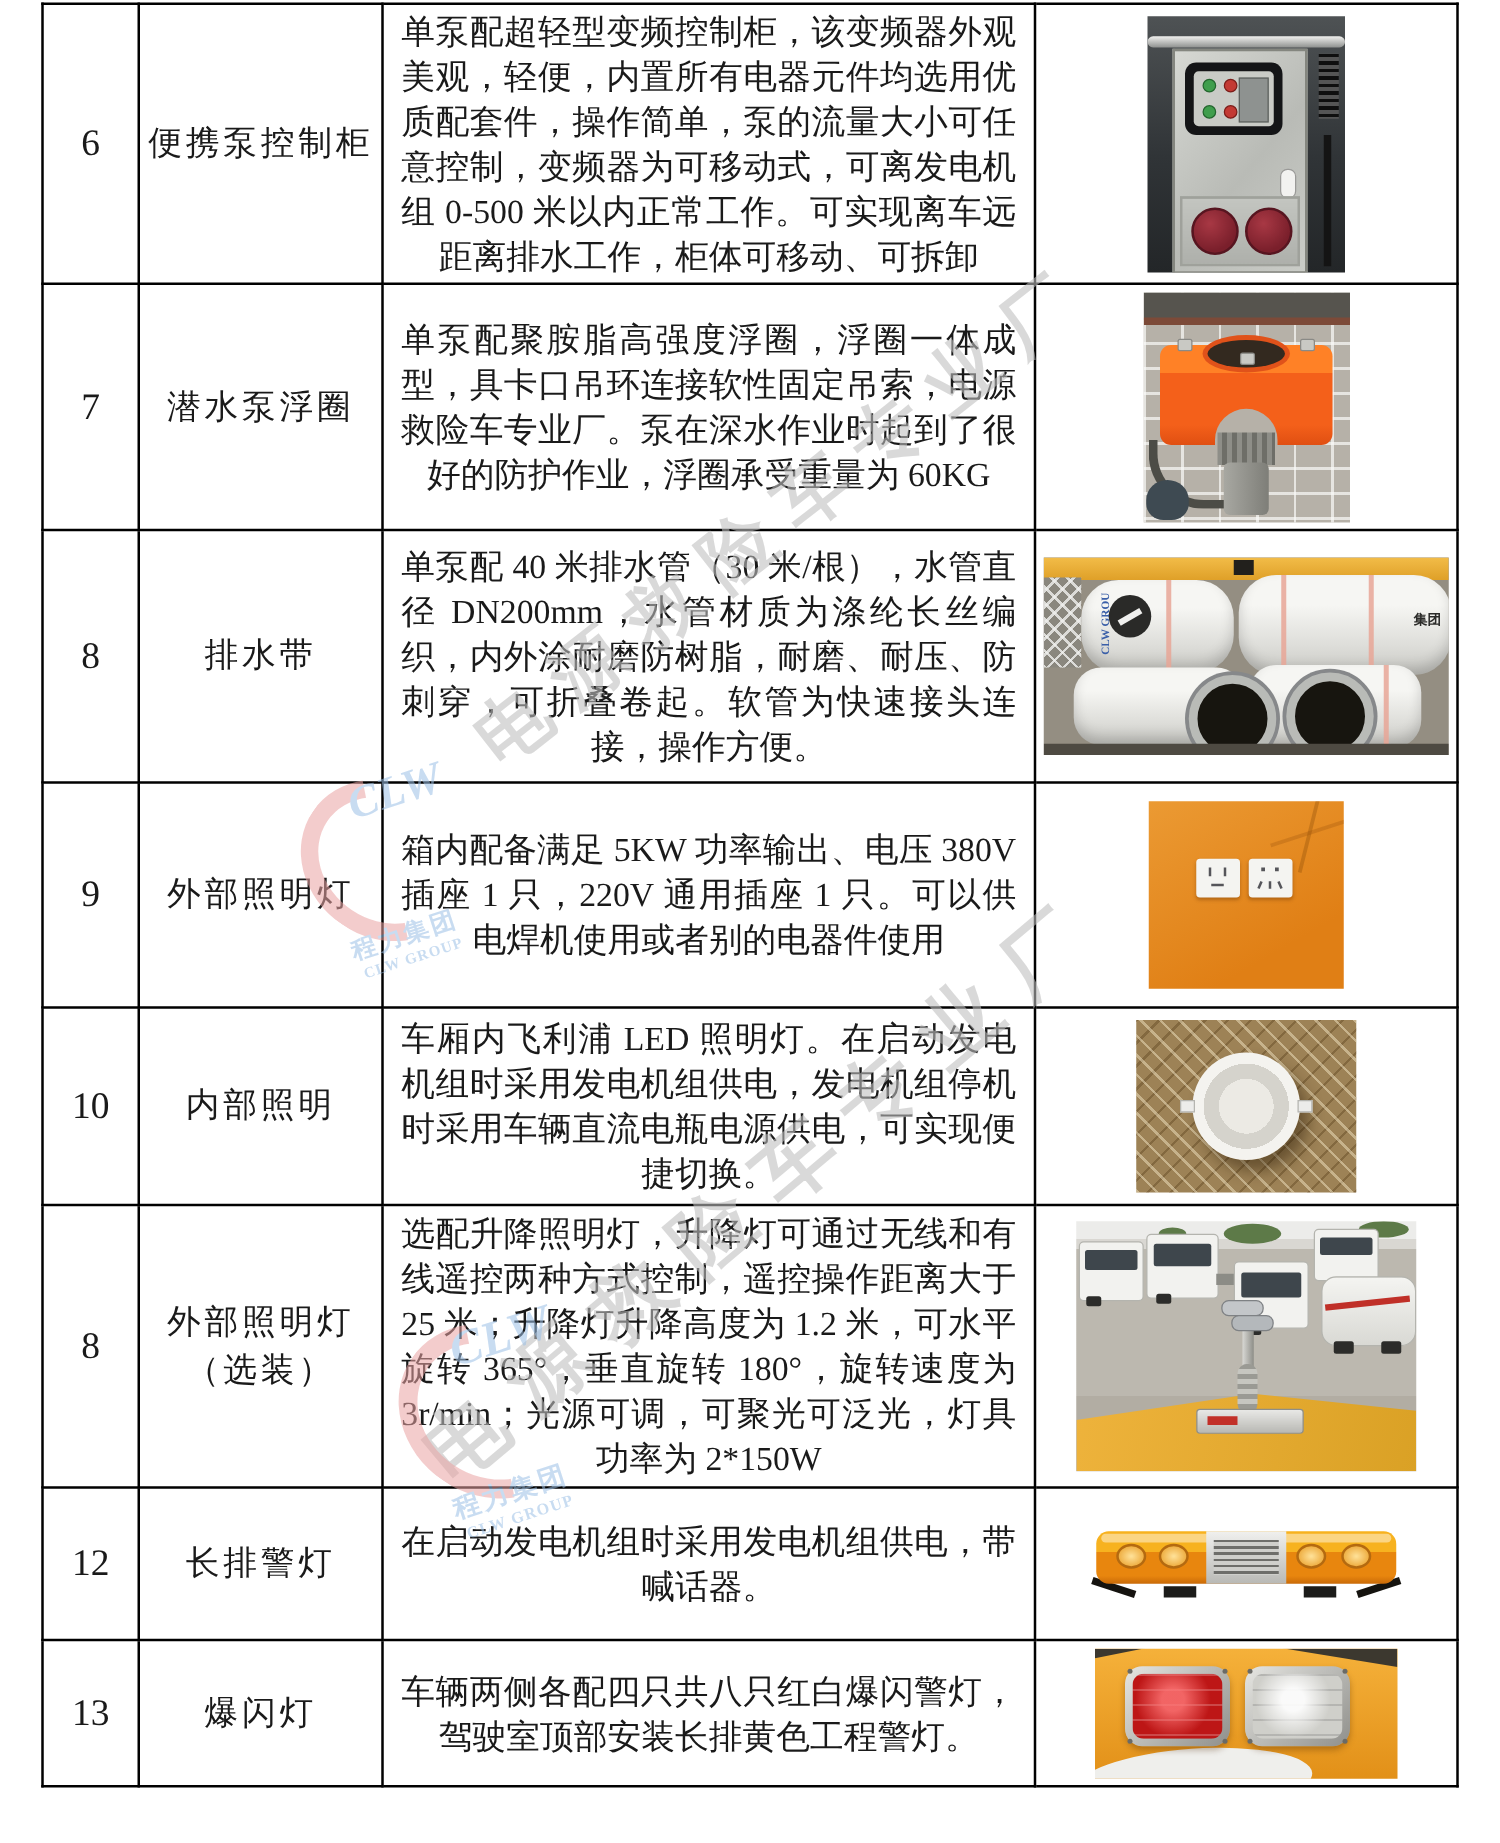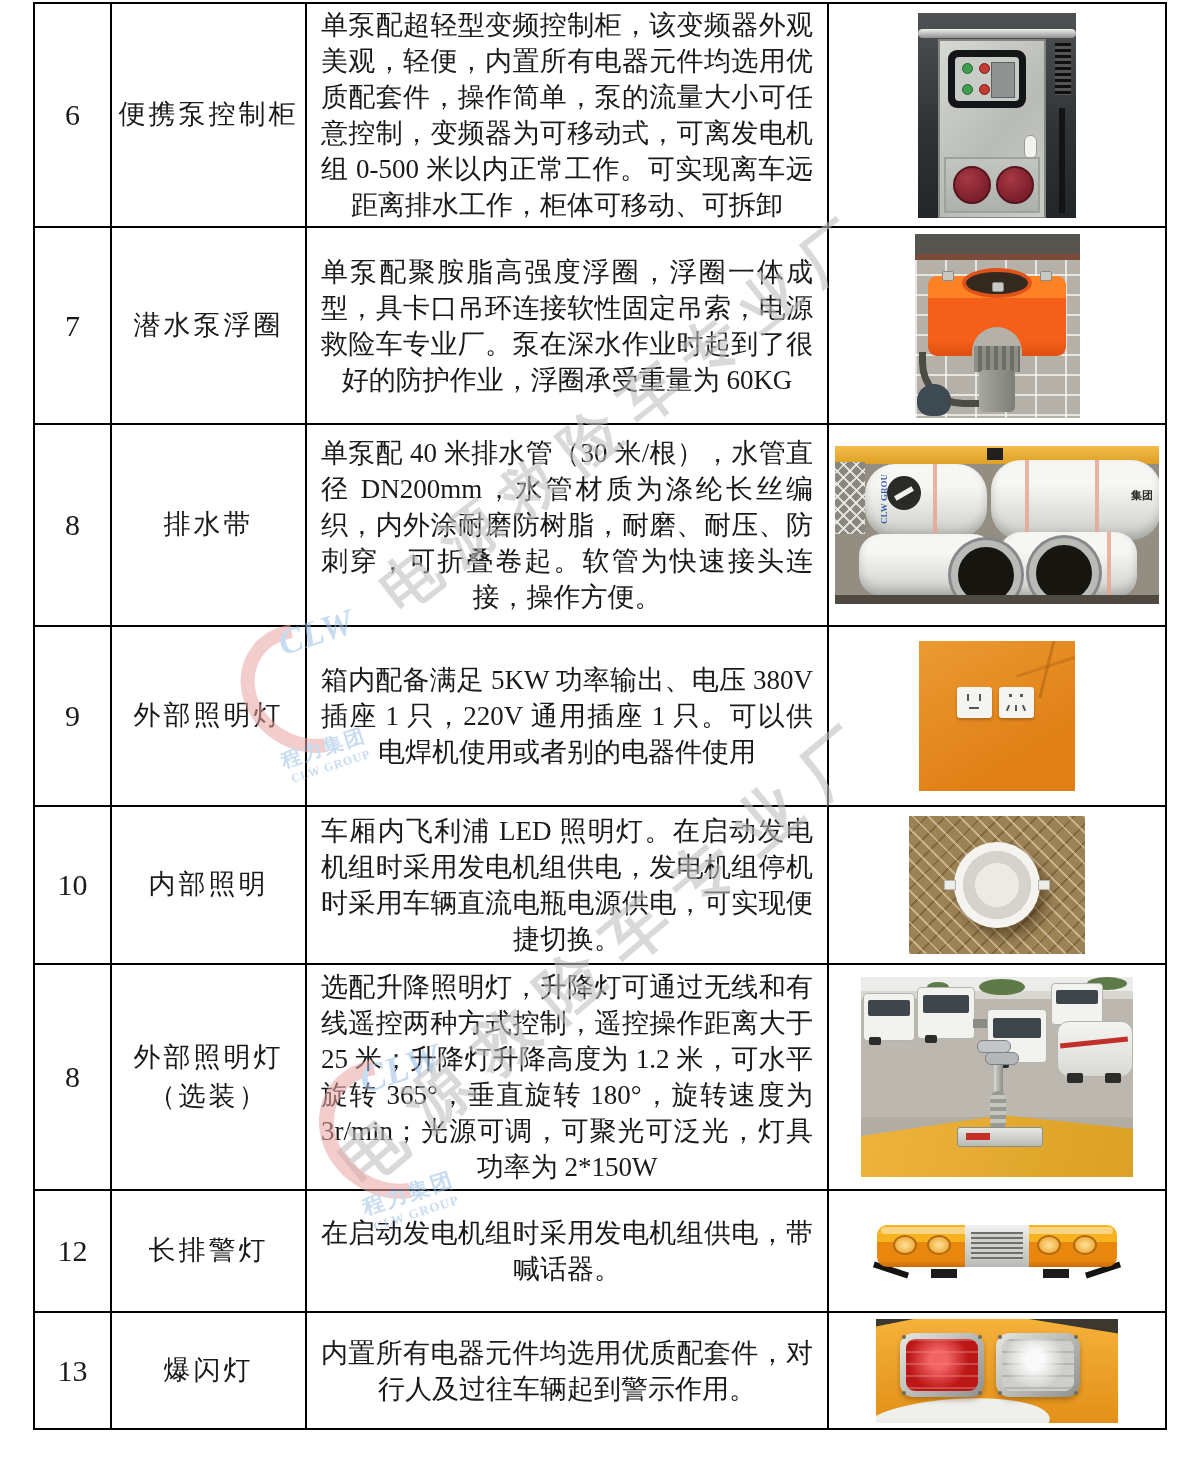--- a/index.html
+++ b/index.html
@@ -413,21 +413,21 @@
         </div>
       </td>
     </tr>
 
     <tr class="r13">
       <td class="c-no">13</td>
       <td class="c-name">
             <div>爆闪灯</div>
           </td>
       <td class="c-desc">
-            <div class="desc">内置所有电器元件均选用优质配套件，对行人及过往车辆起到警示作用。</div>
+            <div class="desc">车辆两侧各配四只共八只红白爆闪警灯，驾驶室顶部安装长排黄色工程警灯。</div>
           </td>
       <td class="c-img">
         <div class="photo ph13">
           <div class="dk1"></div>
           <div class="dk2"></div>
           <div class="wcurve"></div>
           <div class="lt ltl">
             <div class="lens red"></div>
             <div class="scw c1"></div>
                 <div class="scw c2"></div>

